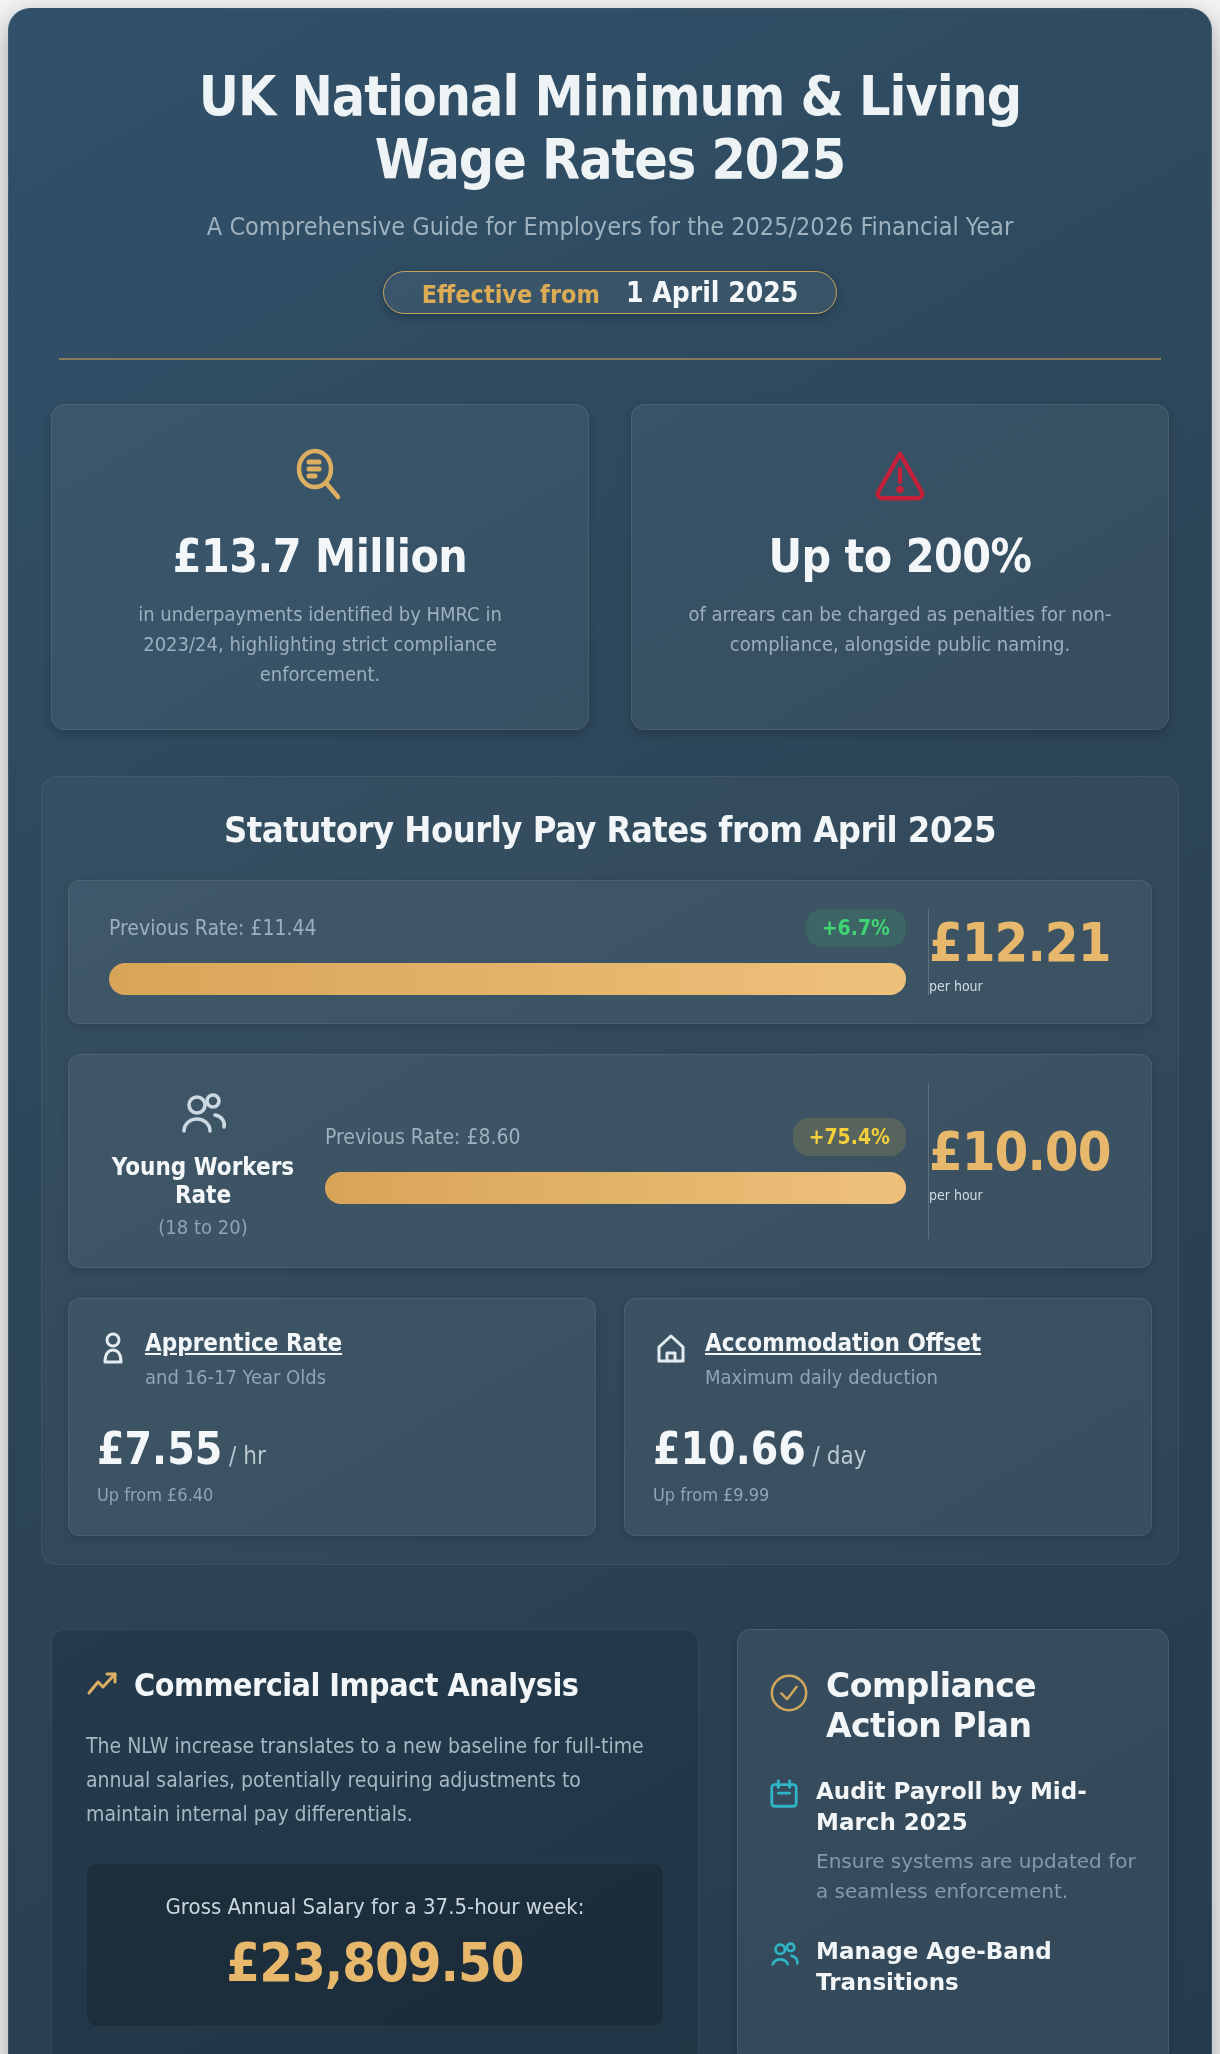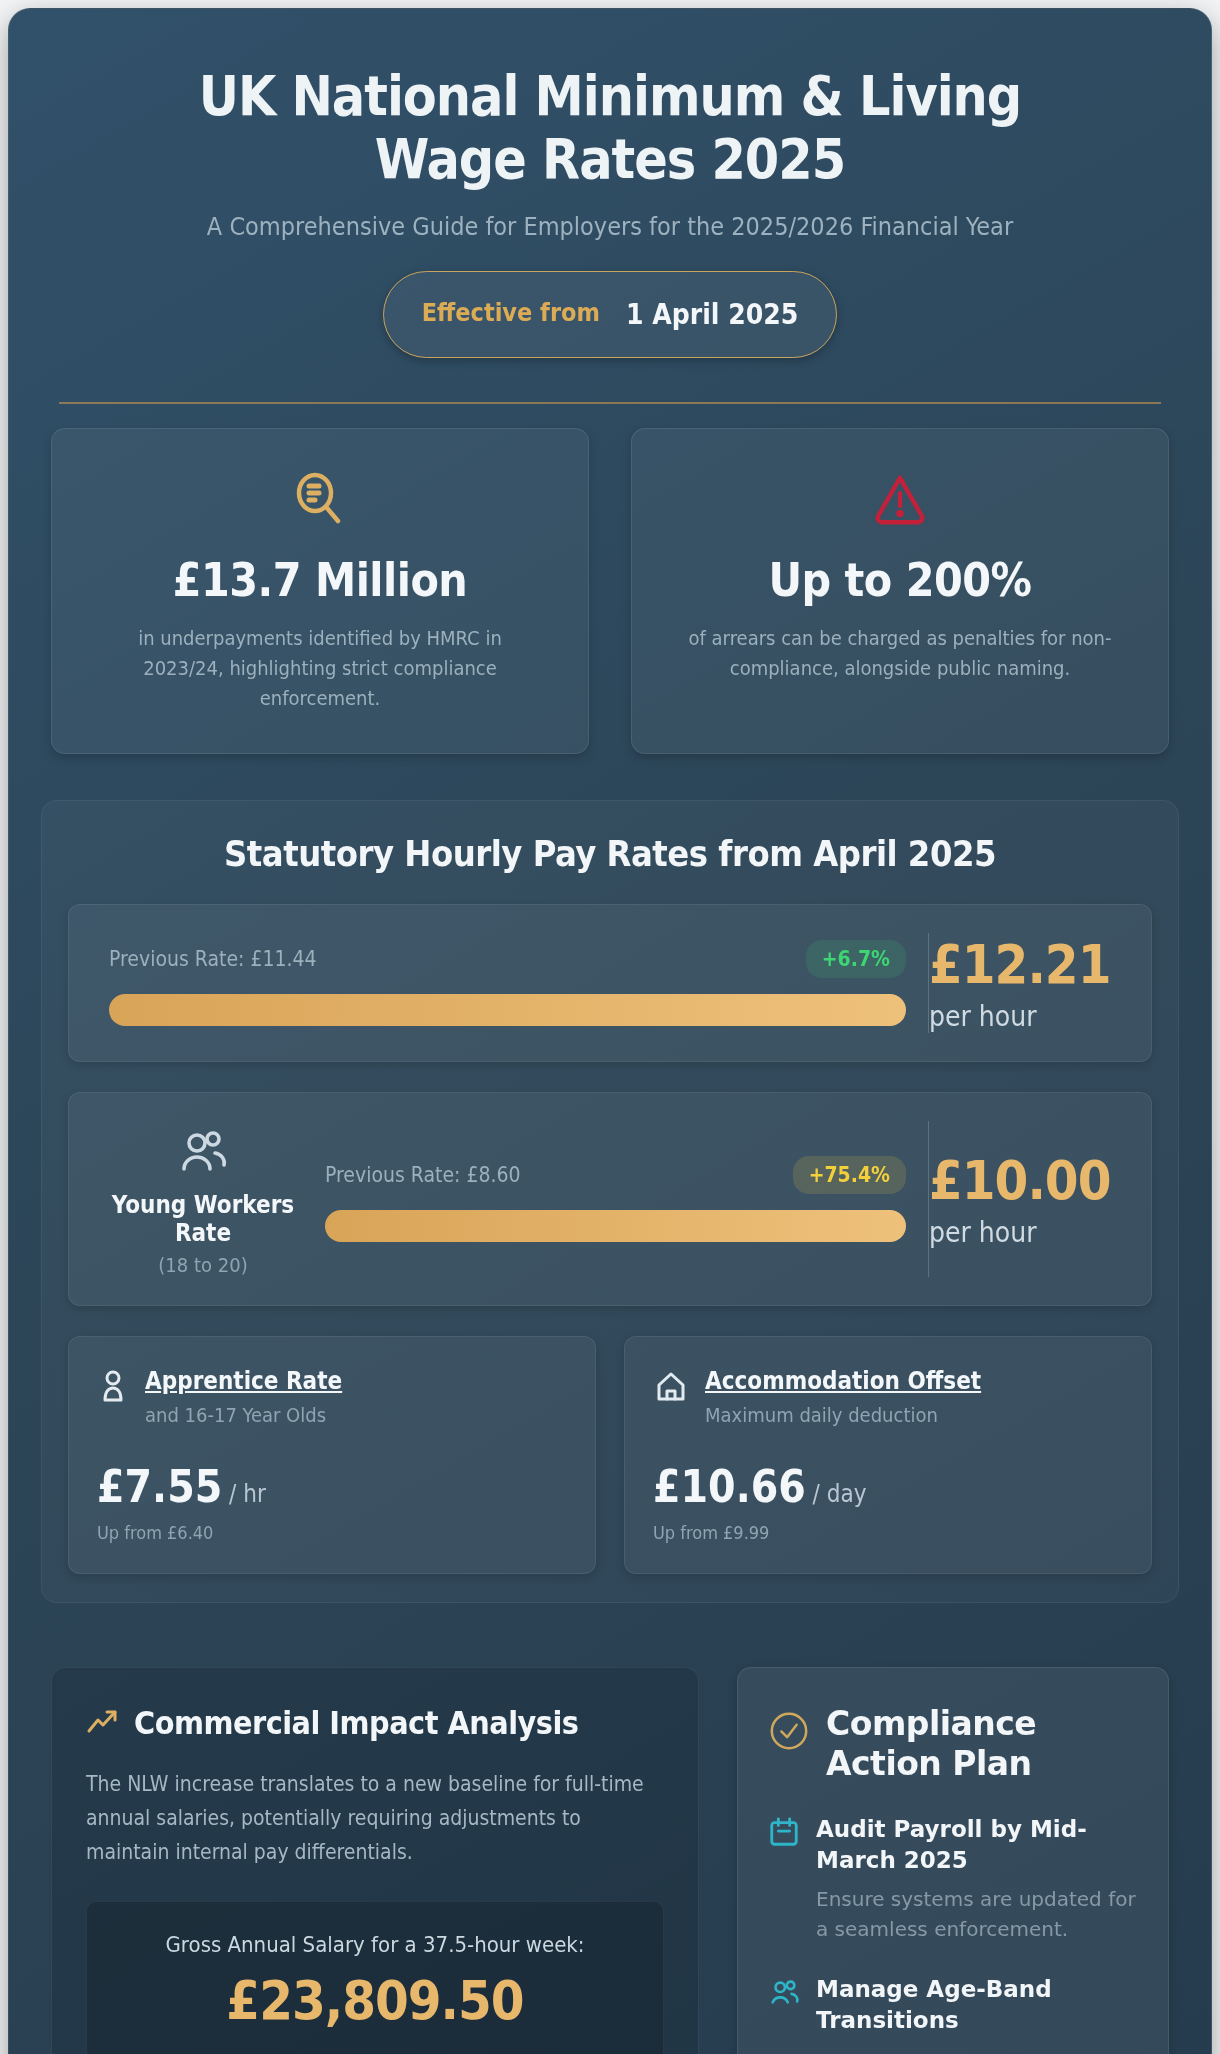--- a/index.html
+++ b/index.html
@@ -18,27 +18,27 @@
     background:linear-gradient(150deg,#31516a 0%,#2c4557 48%,#253c4e 100%);
     border:1px solid rgba(255,255,255,.10);
     box-shadow:0 10px 30px rgba(0,0,0,.35);
     padding:34px 32px 36px;
     overflow:hidden;
   }
 
   
   .title { text-align:center; color:#eef3f6; font-size:55px; font-weight:bold; line-height:1.14; letter-spacing:-1px; margin-top:22px; }
   .subtitle { text-align:center; color:#9db1be; font-size:25px; margin-top:22px; }
-  .badge { display:flex; align-items:flex-start; gap:26px; width:fit-content; margin:30px auto 0; padding:26px 38px; border-radius:44px; border:1.5px solid #c9a45c; background:rgba(255,255,255,.055); box-shadow:0 3px 8px rgba(0,0,0,.25); }
+  .badge { display:flex; align-items:flex-end; gap:26px; width:fit-content; margin:30px auto 0; padding:4px 38px; border-radius:44px; border:1.5px solid #c9a45c; background:rgba(255,255,255,.055); box-shadow:0 3px 8px rgba(0,0,0,.25); }
   .badge .pfx { color:#dcab55; font-size:25px; font-weight:bold; }
   .badge .date { color:#f4f7f9; font-size:28px; font-weight:bold; }
   .rule { height:2px; background:rgba(170,136,84,.75); border:none; margin:44px 18px 0; }
 
   
-  .stats { display:grid; grid-template-columns:1fr 1fr; gap:42px; margin:24px 10px 0; }
+  .stats { display:grid; grid-template-columns:1fr 1fr; gap:42px; margin:44px 10px 0; }
   .stat-card { background:rgba(255,255,255,.05); border:1px solid rgba(255,255,255,.09); border-radius:14px; padding:38px 34px 40px; text-align:center; box-shadow:0 4px 10px rgba(0,0,0,.18); }
   .stat-card .ic { height:66px; display:flex; justify-content:center; align-items:center; }
   .stat-value { color:#f4f7f9; font-size:46px; font-weight:bold; margin-top:20px; letter-spacing:-0.5px; }
   .stat-desc { color:#9cb0bd; font-size:20px; line-height:1.5; margin:16px auto 0; max-width:440px; }
   .gold { color:#dcaf63; }
   .red { color:#c5203a; }
 
   
   .rates-panel { margin-top:46px; background:rgba(255,255,255,.035); border:1px solid rgba(255,255,255,.06); border-radius:16px; padding:32px 26px 28px; }
   .rates-heading { text-align:center; color:#f2f6f8; font-size:36px; font-weight:bold; letter-spacing:-0.5px; }
@@ -50,21 +50,21 @@
   .rate-mid { flex:1; padding:0 22px 0 14px; }
   .rate-topline { display:flex; justify-content:space-between; align-items:center; }
   .prev { color:#9cb0bd; font-size:21px; }
   .chg { font-size:21px; font-weight:bold; padding:7px 16px; border-radius:16px; }
   .chg.green { color:#3ed573; background:rgba(62,213,115,.13); }
   .chg.yellow { color:#f3cf3b; background:rgba(243,207,59,.15); }
   .bar { height:32px; border-radius:16px; margin-top:16px; background:linear-gradient(90deg,#d8a458,#eec17b); }
   .vsep { width:1px; align-self:stretch; background:rgba(255,255,255,.18); flex:none; }
   .rate-price { width:196px; flex:none; text-align:left; padding-right:6px; }
   .price-big { color:#e7b76b; font-size:54px; font-weight:bold; letter-spacing:-1px; }
-  .price-unit { color:#cfdae2; font-size:28px; margin-top:4px; }
+  .price-unit { color:#cfdae2; font-size:14px; margin-top:4px; }
 
   .minis { display:grid; grid-template-columns:1fr 1fr; gap:28px; margin-top:30px; }
   .mini-card { background:rgba(255,255,255,.05); border:1px solid rgba(255,255,255,.08); border-radius:12px; padding:30px 28px; box-shadow:0 3px 8px rgba(0,0,0,.15); }
   .mini-head { display:flex; gap:16px; color:#dfe8ee; }
   .mini-head .ic { flex:none; margin-top:2px; color:#e3ebf1; }
   .mini-title { color:#f4f7f9; font-size:24px; font-weight:bold;text-decoration:underline; }
   .mini-sub { color:#8fa5b4; font-size:20px; margin-top:8px; }
   .mini-price { margin-top:34px; color:#f4f7f9; font-size:44px; font-weight:bold; }
   .mini-unit { color:#b9c7d1; font-size:24px; font-weight:normal; }
   .mini-note { color:#8fa5b4; font-size:18px; margin-top:10px; }

